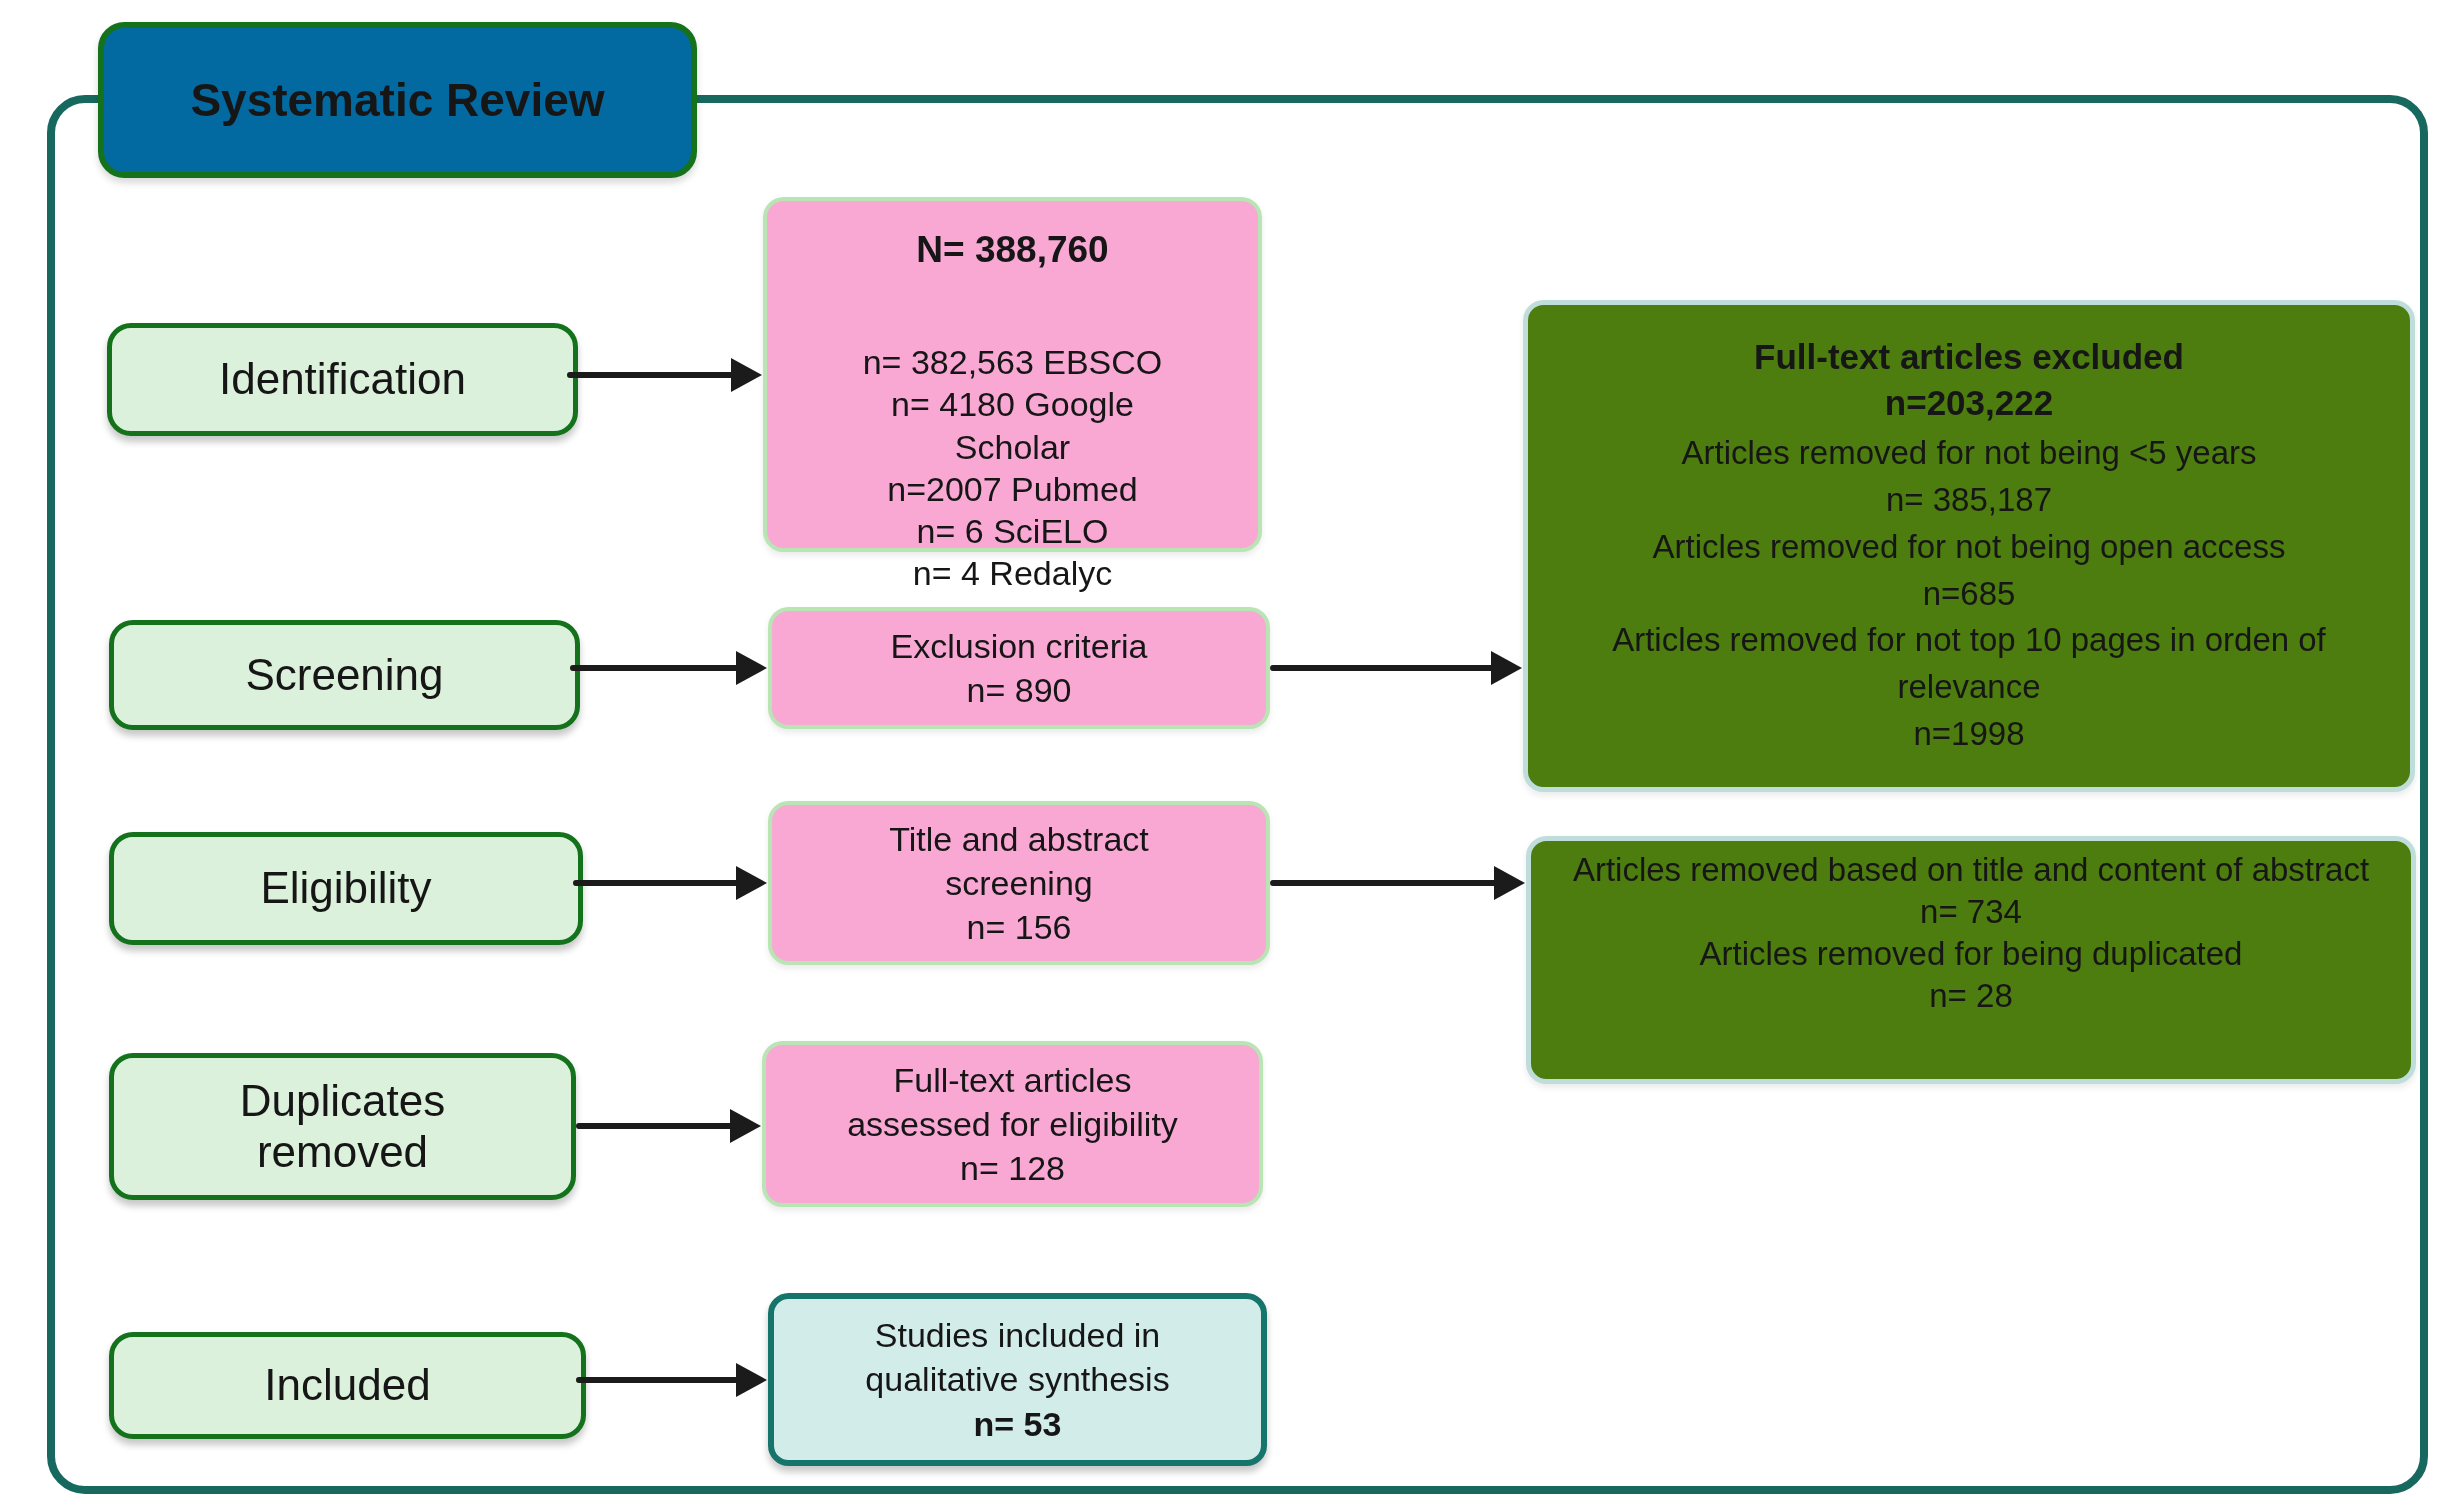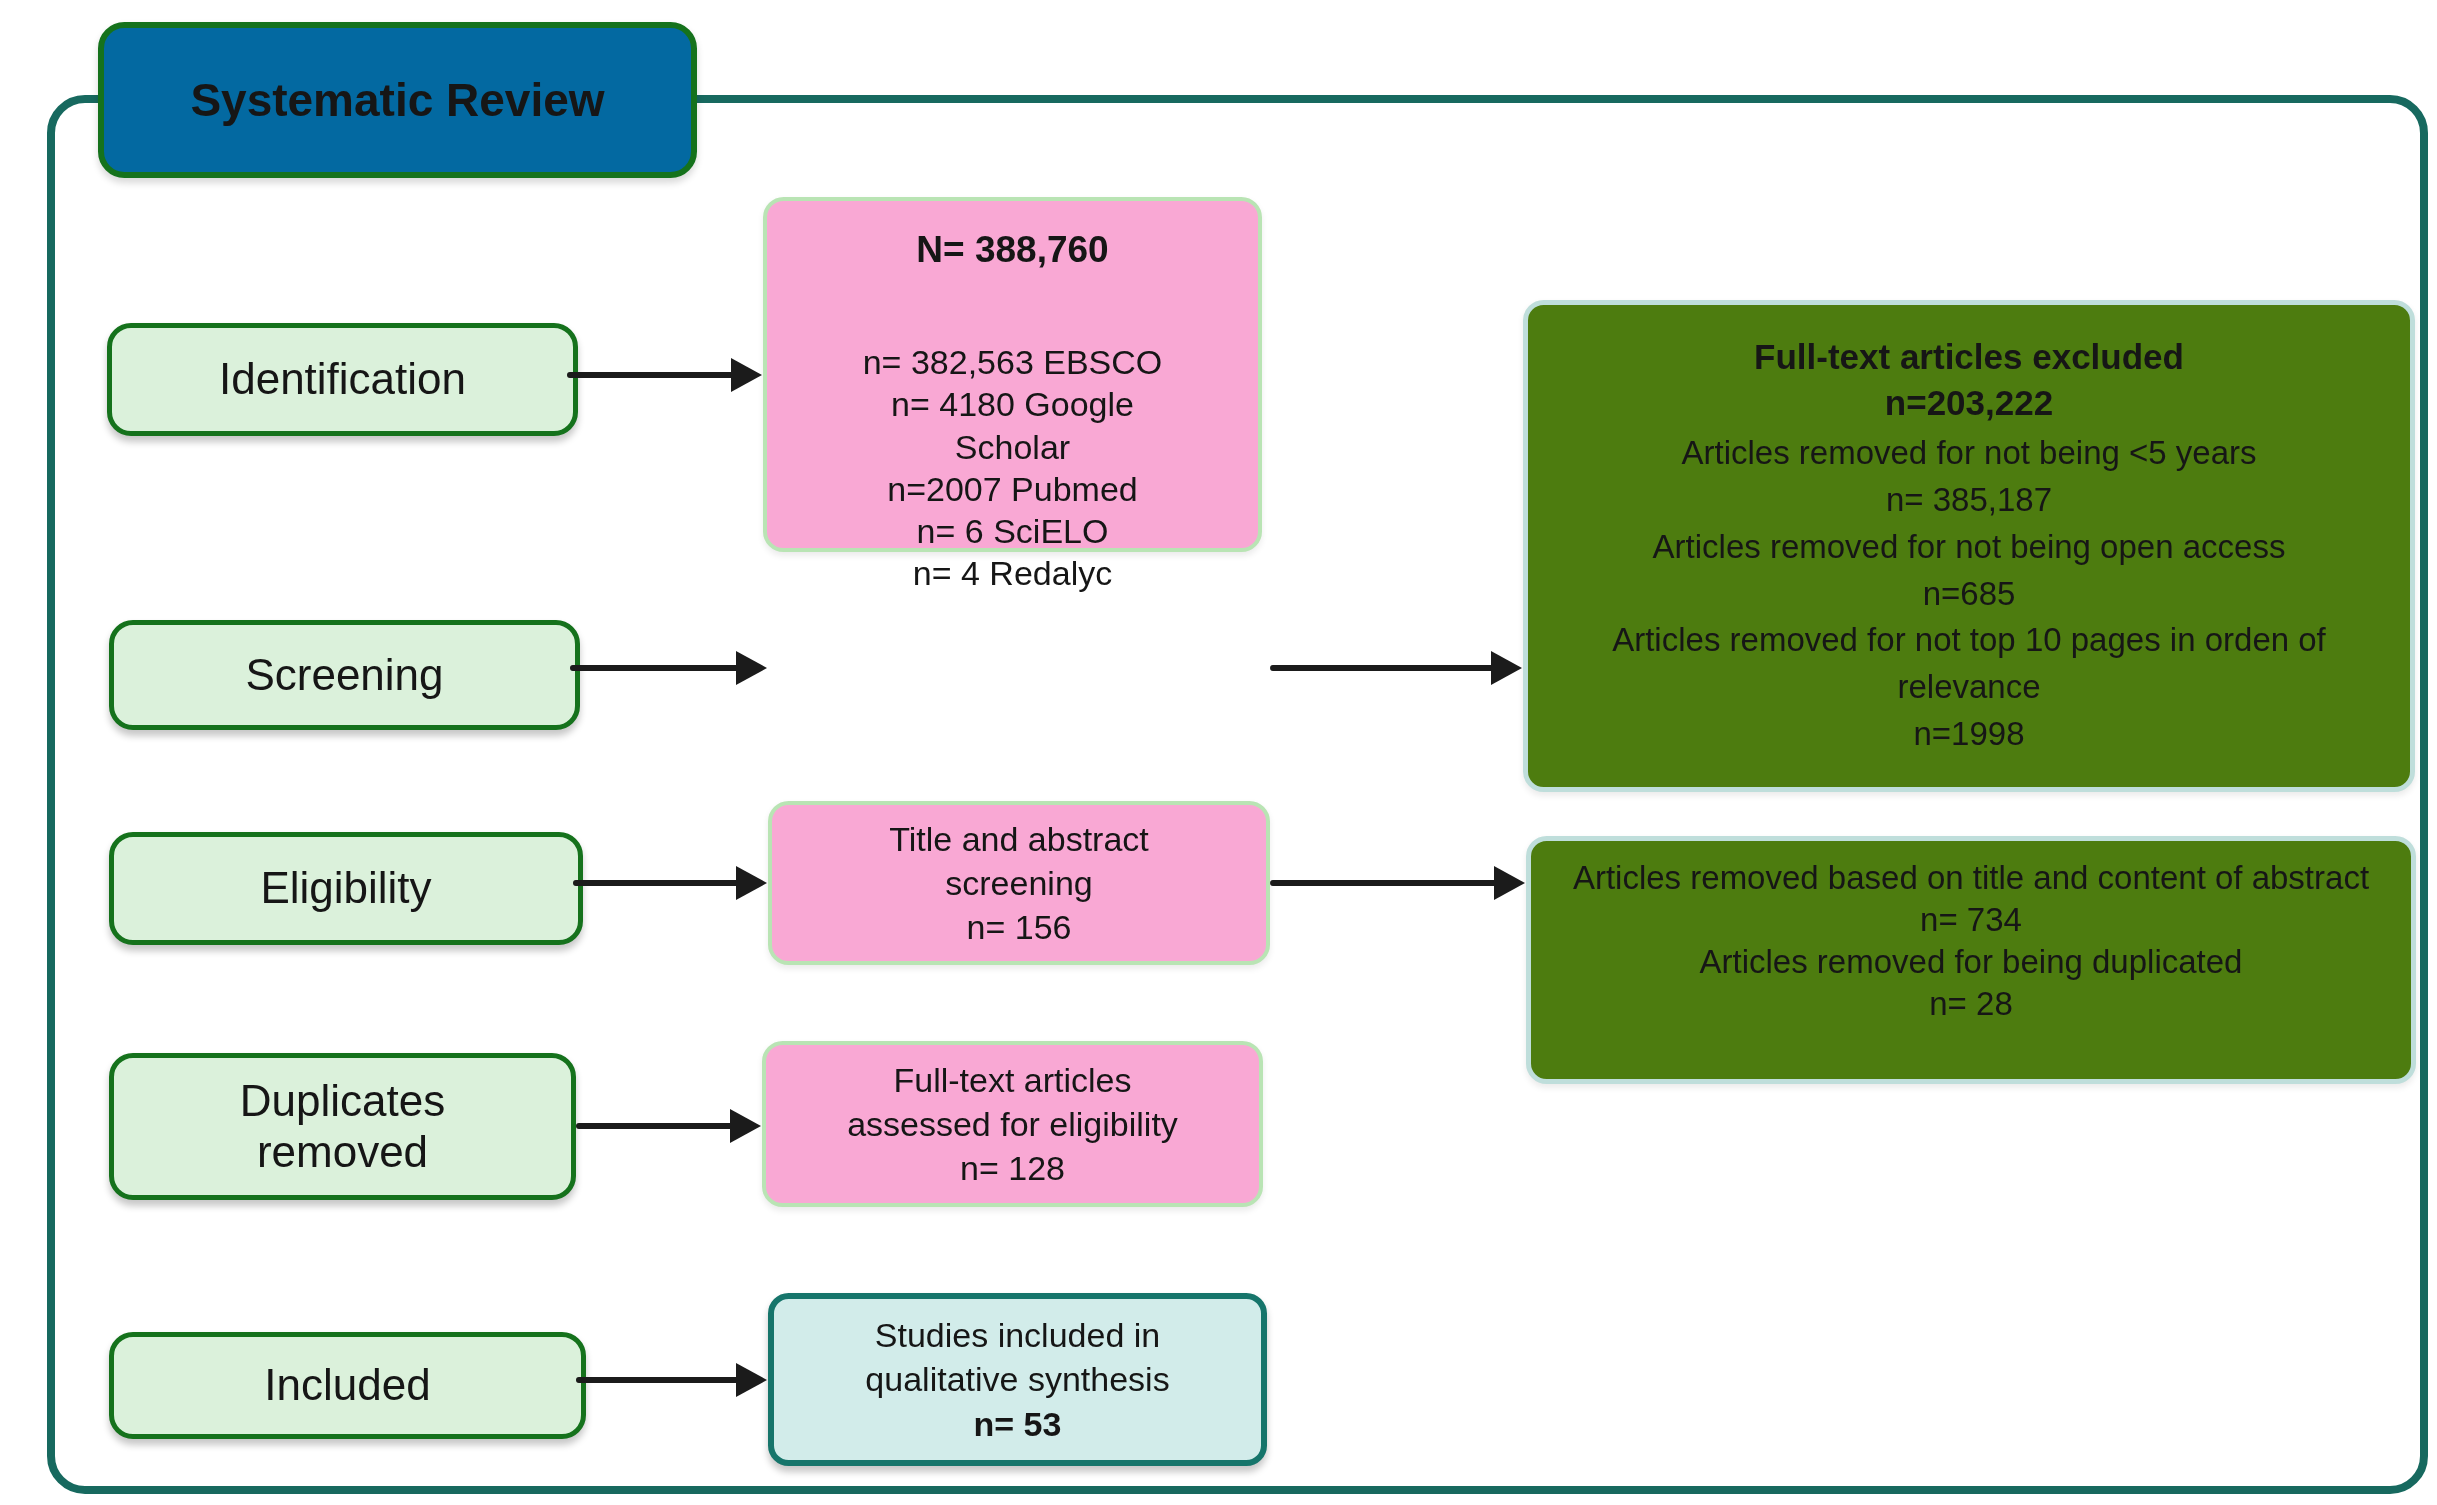--- a/index.html
+++ b/index.html
@@ -110,21 +110,21 @@
   .right-box .box-header {
     font-weight: bold;
     font-size: 35px;
     line-height: 1.3;
   }
   .right-box .header-gap {
     height: 76px;
   }
   .right-box.tight {
     justify-content: flex-start;
-    padding-top: 16px;
+    padding-top: 8px;
     line-height: 1.27;
   }
   .bold-line {
     font-weight: bold;
   }
   .arrow {
     position: absolute;
     height: 35px;
     z-index: 2;
   }
@@ -177,20 +177,24 @@
 
   <div class="mid-box records" style="left:763px; top:197px; width:499px; height:355px;">
     <div class="box-header">N= 388,760</div>
     <div>n= 382,563 EBSCO</div>
     <div>n= 4180 Google Scholar</div>
     <div>n=2007 Pubmed</div>
     <div>n= 6 SciELO</div>
     <div>n= 4 Redalyc</div>
   </div>
 
+  <div class="mid-box" style="left:768px; top:607px; width:502px; height:122px;">
+    <div>Exclusion criteria</div>
+    <div>n= 890</div>
+  </div>
 
   <div class="mid-box" style="left:768px; top:801px; width:502px; height:164px;">
     <div>Title and abstract screening</div>
     <div>n= 156</div>
   </div>
 
   <div class="mid-box" style="left:762px; top:1041px; width:501px; height:166px;">
     <div>Full-text articles assessed for eligibility</div>
     <div>n= 128</div>
   </div>

